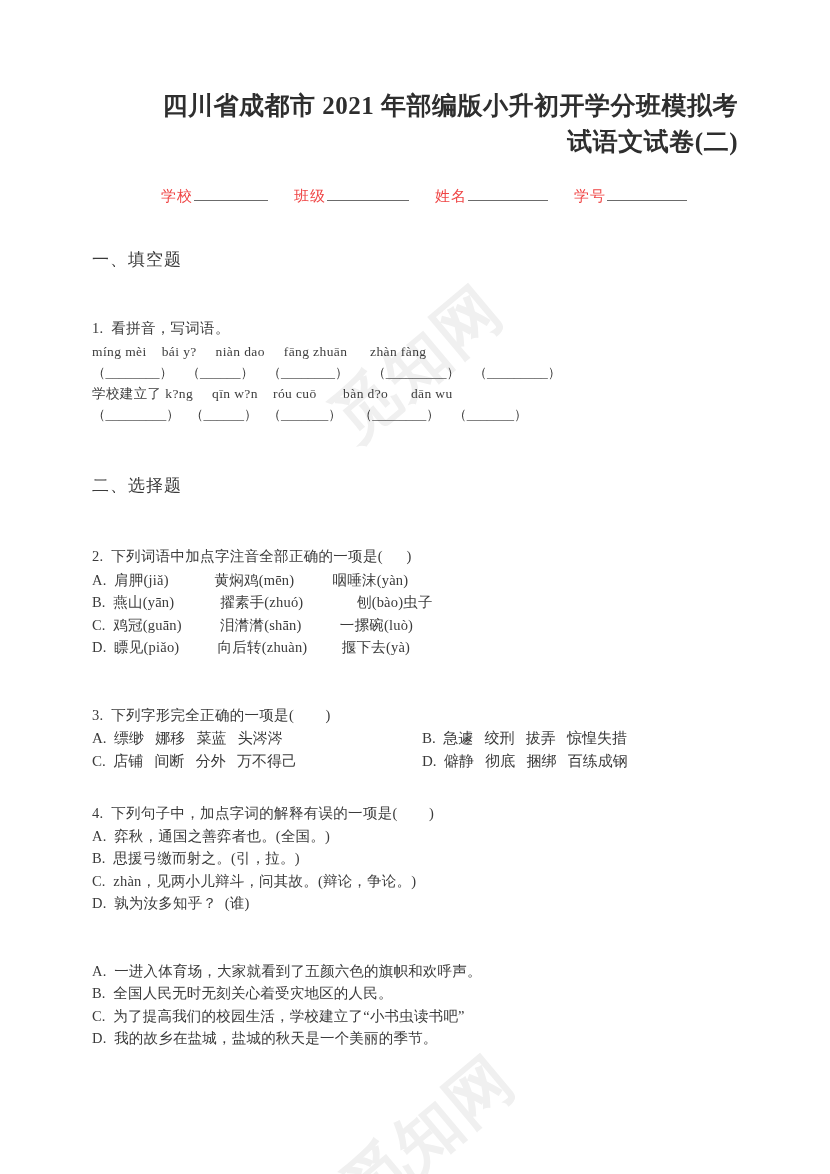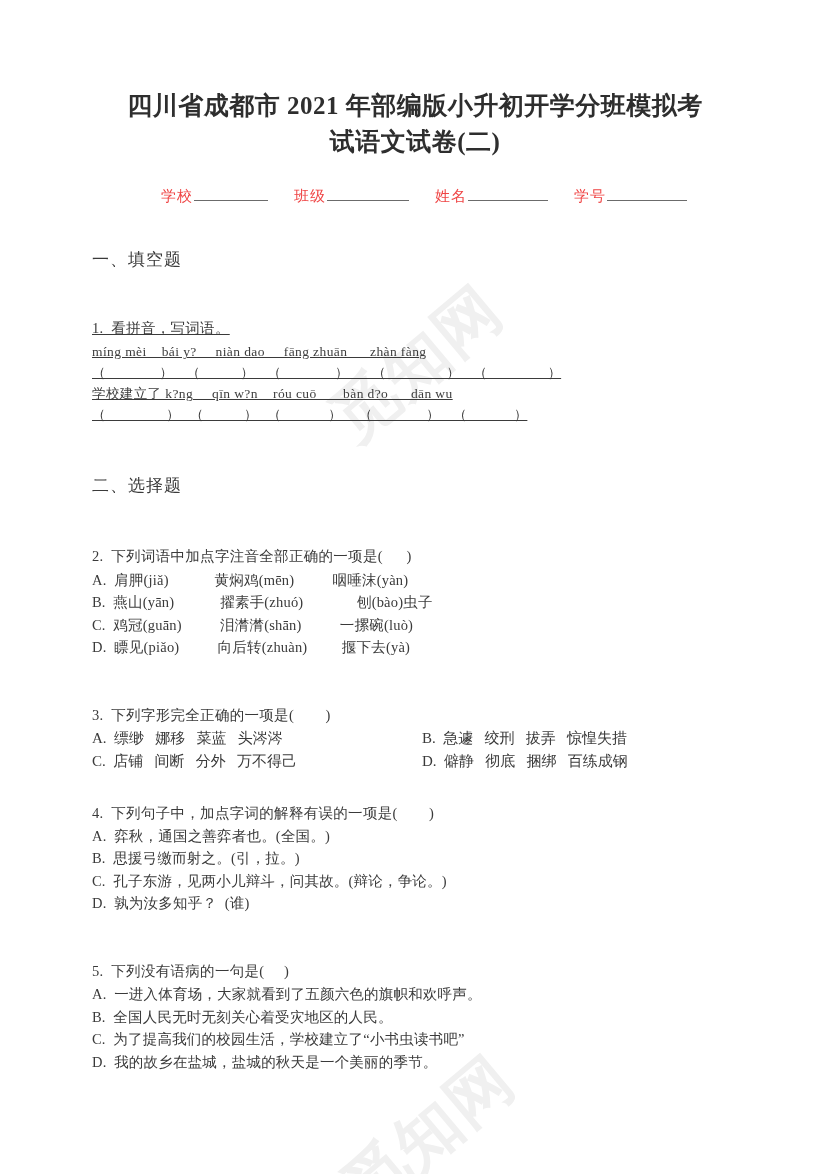--- a/index.html
+++ b/index.html
@@ -56,21 +56,21 @@
     padding: 0 92px;
   }
 
   
   .doc-title {
     margin: 0;
     padding-top: 88px;
     font-size: 25px;
     font-weight: bold;
     line-height: 1.42;
-    text-align: center;
+    text-align: right;
     color: #2e2e2e;
     letter-spacing: 0.5px;
   }
 
   
   .id-row {
     margin-top: 28px;
     display: flex;
     justify-content: center;
     font-size: 15px;
@@ -108,21 +108,21 @@
   
   .question {
     font-size: 14.5px;
     line-height: 1.62;
     color: #3a3a3a;
   }
   .q-stem {
     letter-spacing: 0.3px;
     white-space: pre;
   }
-  .q1 { margin-top: 46px; text-decoration: underline; }
+  .q1 { margin-top: 46px; }
   .q2 { margin-top: 48px; }
   .q3 { margin-top: 45px; }
   .q4 { margin-top: 28px; }
   .q5 { margin-top: 45px; }
 
   
   .pinyin-block { margin-top: 2px; }
   .pinyin-row {
     font-family: "Liberation Serif", "DejaVu Serif", serif;
     font-size: 13.5px;
@@ -221,26 +221,25 @@
       <div class="choice-grid-row">
         <span class="choice-col-a">C.  店铺   间断   分外   万不得己</span>
         <span class="choice-col-b">D.  僻静   彻底   捆绑   百练成钢</span>
       </div>
     </div>
 
     <div class="question q4">
       <div class="q-stem">4.  下列句子中，加点字词的解释有误的一项是(        )</div>
       <div class="choice-line">A.  弈秋，通国之善弈者也。(全国。)</div>
       <div class="choice-line">B.  思援弓缴而射之。(引，拉。)</div>
-      <div class="choice-line">C.  孔子东游，见两小儿辩斗，问其故。(辩论，争论。)</div>
+      <div class="choice-line">C.  zhàn，见两小儿辩斗，问其故。(辩论，争论。)</div>
       <div class="choice-line">D.  孰为汝多知乎？  (谁)</div>
     </div>
 
     <div class="question q5">
-      <div class="q-stem">5.  下列没有语病的一句是(     )</div>
       <div class="choice-line">A.  一进入体育场，大家就看到了五颜六色的旗帜和欢呼声。</div>
       <div class="choice-line">B.  全国人民无时无刻关心着受灾地区的人民。</div>
       <div class="choice-line">C.  为了提高我们的校园生活，学校建立了“小书虫读书吧”</div>
       <div class="choice-line">D.  我的故乡在盐城，盐城的秋天是一个美丽的季节。</div>
     </div>
 
   </div>
 </div>
 
 </body></html>

